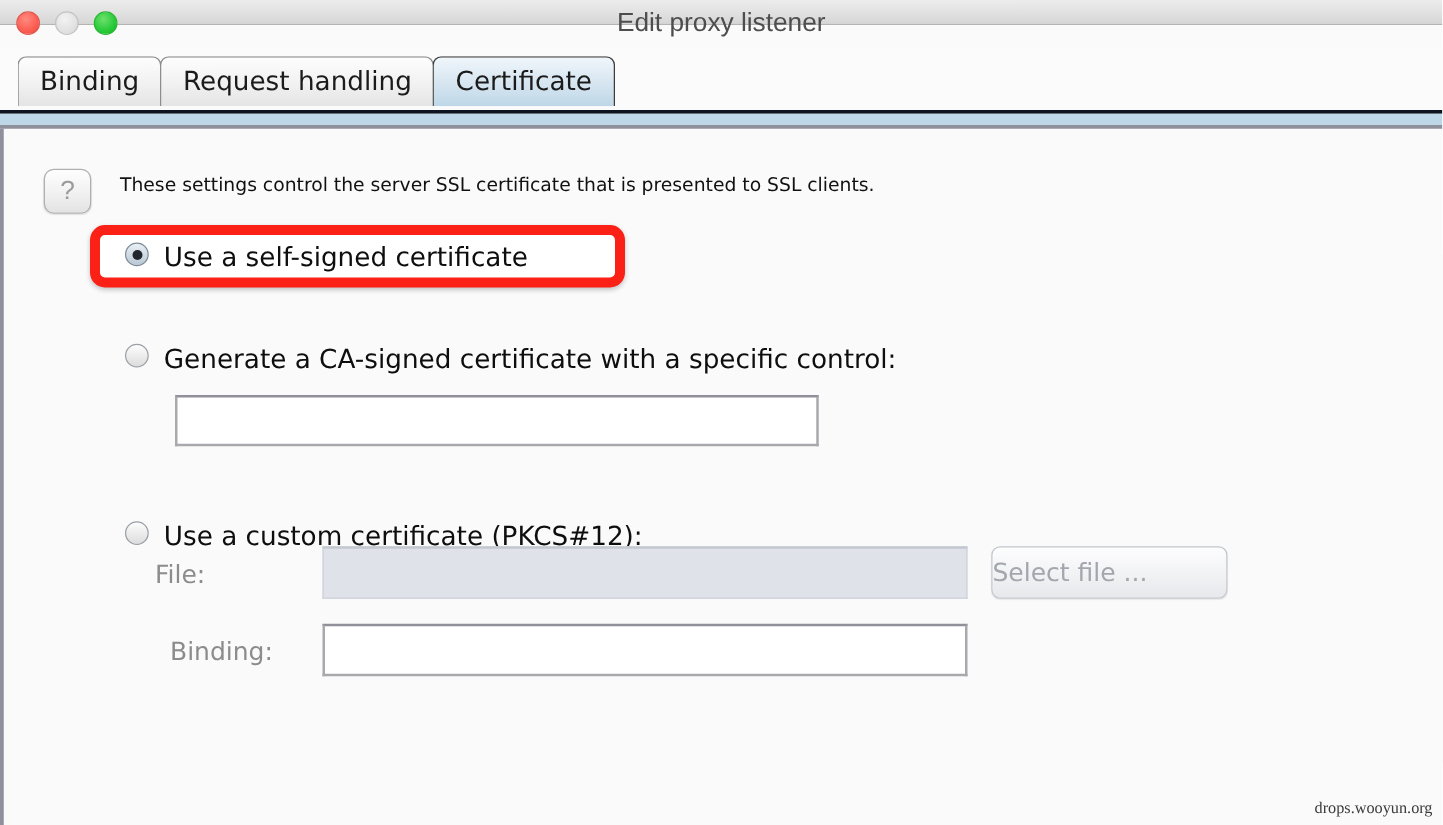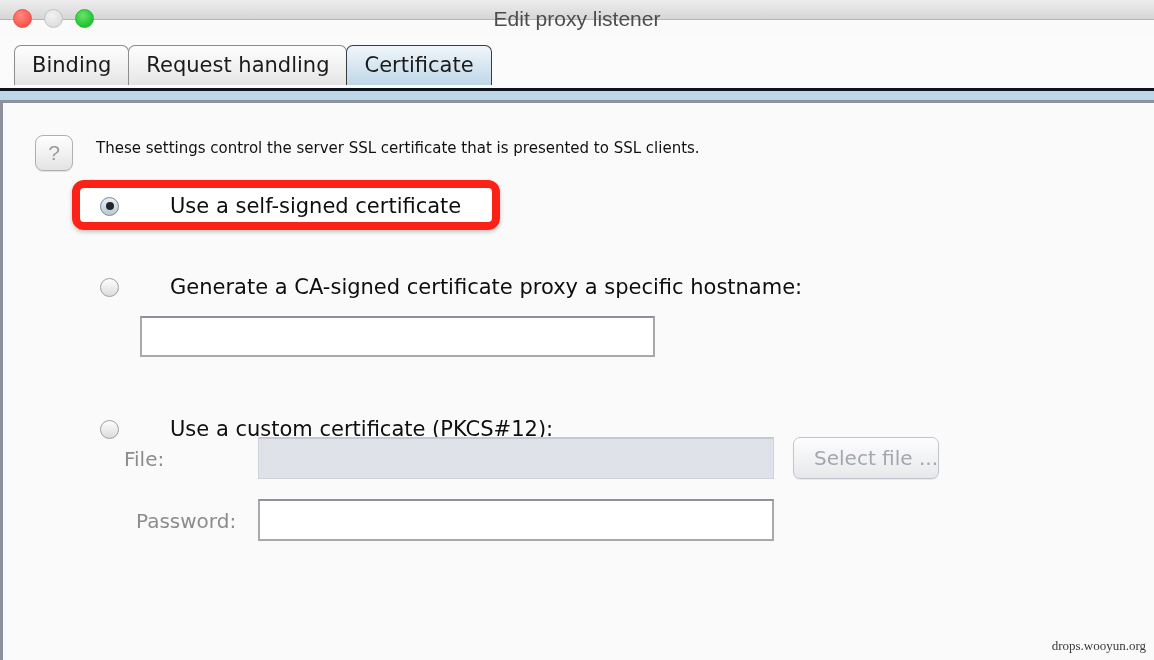--- a/index.html
+++ b/index.html
@@ -157,23 +157,21 @@
     position: absolute;
     left: 96px; top: 139px;
     font-size: 15px;
     color: #111111;
     white-space: nowrap;
   }
 
   .radio-row {
     position: absolute;
     display: flex;
-    align-items: center;
     white-space: nowrap;
-    gap: 39px;
   }
   .radio {
     width: 19px; height: 19px;
     border-radius: 50%;
     box-sizing: border-box;
     border: 1px solid #9aa0a6;
     background: linear-gradient(to bottom, #fdfdfd 0%, #ebebeb 55%, #dcdcdc 100%);
     flex: none;
     position: relative;
     margin-right: 12px;
@@ -237,27 +235,27 @@
     left: 258px; top: 499px;
     width: 516px; height: 42px;
     background: #ffffff;
     border: 2px solid #a8a8ad;
     border-top-color: #90909a;
     box-sizing: border-box;
   }
   #select-file-button {
     position: absolute;
     left: 793px; top: 437px;
-    width: 146px; height: 42px;
+    width: 189px; height: 42px;
     border-radius: 7px;
     border: 1px solid #c2c6cc;
     background: linear-gradient(to bottom, #fdfdfe 0%, #f2f3f5 50%, #e6e8eb 100%);
     box-shadow: 0 1px 1px rgba(0,0,0,0.07);
     box-sizing: border-box;
-    text-align: right;
+    text-align: left;
     line-height: 40px;
     font-size: 20px;
     color: #a3a6ad;
   }
 
   
   #watermark {
     position: absolute;
     right: 8px; bottom: 6px;
     font-size: 13px;
@@ -302,32 +300,32 @@
   <div id="red-highlight"></div>
 
   <div class="radio-row" style="left:100px; top:194px;">
     <span class="radio checked"></span>
     <span class="radio-label">Use a self-signed certificate</span>
   </div>
 
 
   <div class="radio-row" style="left:100px; top:275px;">
     <span class="radio"></span>
-    <span class="radio-label">Generate a CA-signed certificate proxy a specific hostname:</span>
+    <span class="radio-label">Generate a CA-signed certificate with a specific control:</span>
   </div>
 
   <div id="hostname-input"></div>
 
   <div class="radio-row" style="left:100px; top:417px;">
     <span class="radio"></span>
     <span class="radio-label">Use a custom certificate (PKCS#12):</span>
   </div>
 
   <div class="field-label" style="left:124px; top:447px;">File:</div>
   <div id="file-input"></div>
   <div id="select-file-button">Select file ...</div>
 
-  <div class="field-label" style="left:136px; top:509px;">Password:</div>
+  <div class="field-label" style="left:136px; top:509px;">Binding:</div>
   <div id="password-input"></div>
 
   <div id="watermark">drops.wooyun.org</div>
 
 </div>
 
 </body></html>

